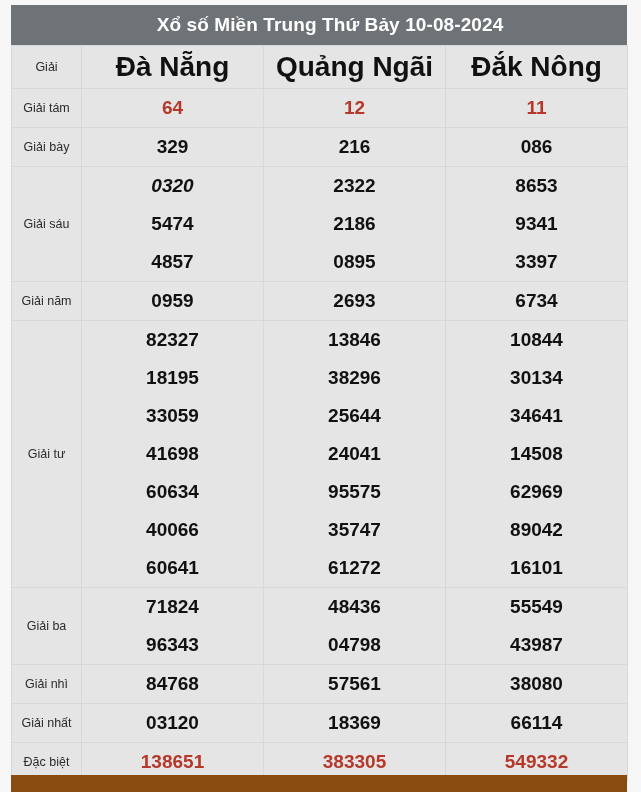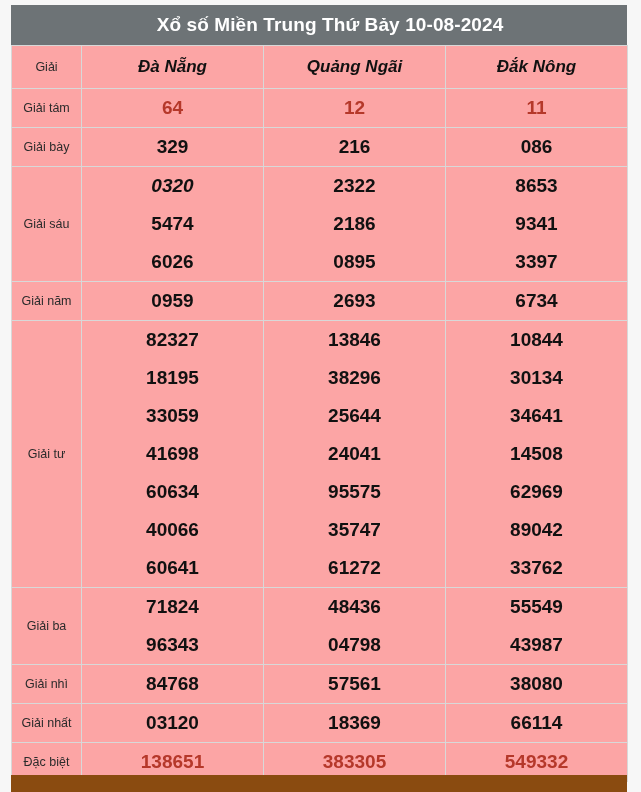--- a/index.html
+++ b/index.html
@@ -35,42 +35,41 @@
     height: 40px;
     letter-spacing: 0.1px;
     white-space: nowrap;
     overflow: hidden;
     padding-left: 22px;
   }
   table.lottery {
     border-collapse: collapse;
     table-layout: fixed;
     width: 616px;
-    background: #fca5a5;
+    background: #e5e5e5;
   }
   table.lottery col.c-label { width: 70px; }
   table.lottery col.c-prov  { width: 182px; }
   table.lottery td {
     border: 1px solid #d8d8d8;
     text-align: center;
     vertical-align: middle;
     padding: 0;
   }
   td.prize-label {
     font-size: 12.5px;
     color: #2b2b2b;
     font-weight: normal;
     line-height: 1.3;
   }
   td.province-head {
-    font-size: 17px;
+    font-size: 28px;
     font-weight: bold;
     color: #111111;
     height: 42px;
-    font-style: italic;
   }
   td.num {
     font-size: 19px;
     font-weight: bold;
     color: #111111;
     line-height: 1.0;
   }
   td.num.red {
     color: #b5382a;
   }
@@ -151,21 +150,21 @@
                 <span style="height: 38px; line-height: 38px;">086</span>
               </div>
             </td>
           </tr>
           <tr style="height: 114px;">
             <td class="prize-label">Giải sáu</td>
             <td class="num">
               <div class="stack" style="height: 114px;">
                 <span style="height: 38px; line-height: 38px; font-style: italic;">0320</span>
                 <span style="height: 38px; line-height: 38px;">5474</span>
-                <span style="height: 38px; line-height: 38px;">6026</span>
+                <span style="height: 38px; line-height: 38px;">4857</span>
               </div>
             </td>
             <td class="num">
               <div class="stack" style="height: 114px; text-align: right;">
                 <span style="height: 38px; line-height: 38px;">2322</span>
                 <span style="height: 38px; line-height: 38px;">2186</span>
                 <span style="height: 38px; line-height: 38px;">0895</span>
               </div>
             </td>
             <td class="num">
@@ -219,21 +218,21 @@
               </div>
             </td>
             <td class="num">
               <div class="stack" style="height: 266px;">
                 <span style="height: 38px; line-height: 38px;">10844</span>
                 <span style="height: 38px; line-height: 38px;">30134</span>
                 <span style="height: 38px; line-height: 38px;">34641</span>
                 <span style="height: 38px; line-height: 38px;">14508</span>
                 <span style="height: 38px; line-height: 38px;">62969</span>
                 <span style="height: 38px; line-height: 38px;">89042</span>
-                <span style="height: 38px; line-height: 38px;">33762</span>
+                <span style="height: 38px; line-height: 38px;">16101</span>
               </div>
             </td>
           </tr>
           <tr style="height: 76px;">
             <td class="prize-label">Giải ba</td>
             <td class="num">
               <div class="stack" style="height: 76px;">
                 <span style="height: 38px; line-height: 38px;">71824</span>
                 <span style="height: 38px; line-height: 38px;">96343</span>
               </div>

